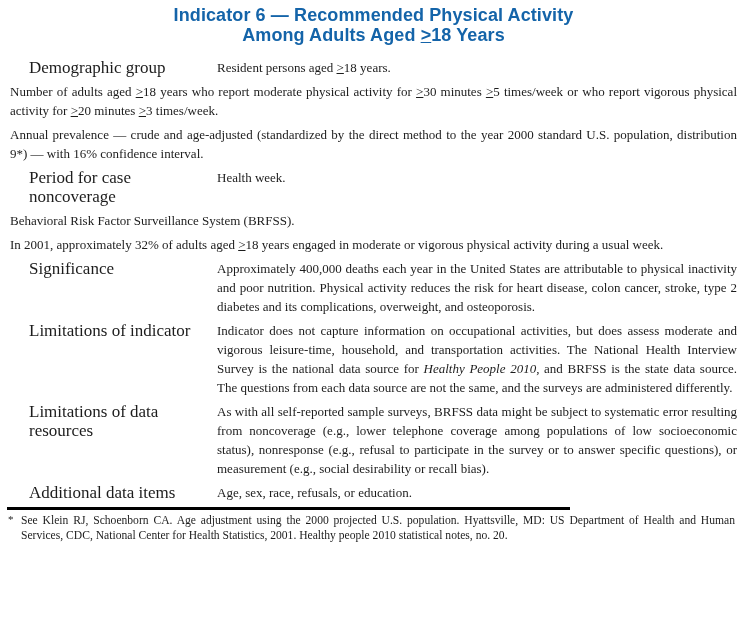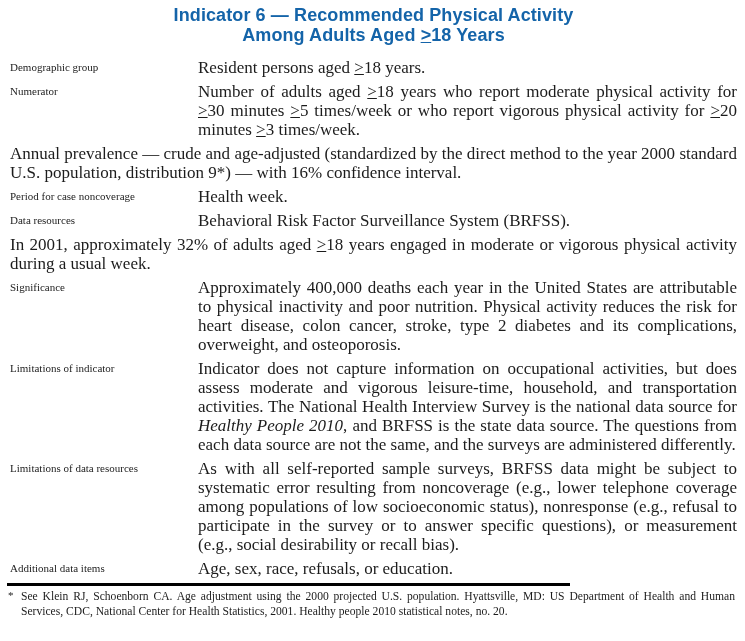--- a/index.html
+++ b/index.html
@@ -32,26 +32,27 @@
   }
   .rows { width: 100%; }
   .row {
     display: flex;
     align-items: flex-start;
     margin-bottom: 5px;
   }
   .label {
     flex: 0 0 188px;
     width: 188px;
-    font-size: 11px;
+    font-size: 17px;
     line-height: 19px;
+    margin-left: 19px;
   }
   .text {
     flex: 1 1 auto;
-    font-size: 17px;
+    font-size: 13px;
     line-height: 19px;
     text-align: justify;
     hyphens: auto;
     -webkit-hyphens: auto;
   }
   .italic { font-style: italic; }
   .geq {
     text-decoration: underline;
     text-underline-offset: 1px;
   }
@@ -88,36 +89,34 @@
   </h1>
 
   <div class="rows">
 
     <div class="row">
       <div class="label">Demographic group</div>
       <div class="text">Resident persons aged <span class="geq">&gt;</span>18 years.</div>
     </div>
 
     <div class="row">
-      <div class="label">Numerator</div>
       <div class="text">Number of adults aged <span class="geq">&gt;</span>18 years who report moderate physical activity for <span class="geq">&gt;</span>30 minutes <span class="geq">&gt;</span>5 times/week or who report vigorous physical activity for <span class="geq">&gt;</span>20 minutes <span class="geq">&gt;</span>3 times/week.</div>
     </div>
 
 
     <div class="row">
       <div class="text">Annual prevalence — crude and age-adjusted (standardized by the direct method to the year 2000 standard U.S. population, distribution 9*) — with 16% confidence interval.</div>
     </div>
 
     <div class="row">
       <div class="label">Period for case noncoverage</div>
       <div class="text">Health week.</div>
     </div>
 
     <div class="row">
-      <div class="label">Data resources</div>
       <div class="text">Behavioral Risk Factor Surveillance System (BRFSS).</div>
     </div>
 
     <div class="row">
       <div class="text">In 2001, approximately 32% of adults aged <span class="geq">&gt;</span>18 years engaged in moderate or vigorous physical activity during a usual week.</div>
     </div>
 
     <div class="row">
       <div class="label">Significance</div>
       <div class="text">Approximately 400,000 deaths each year in the United States are attributable to physical inactivity and poor nutrition. Physical activity reduces the risk for heart disease, colon cancer, stroke, type 2 diabetes and its complications, overweight, and osteoporosis.</div>

